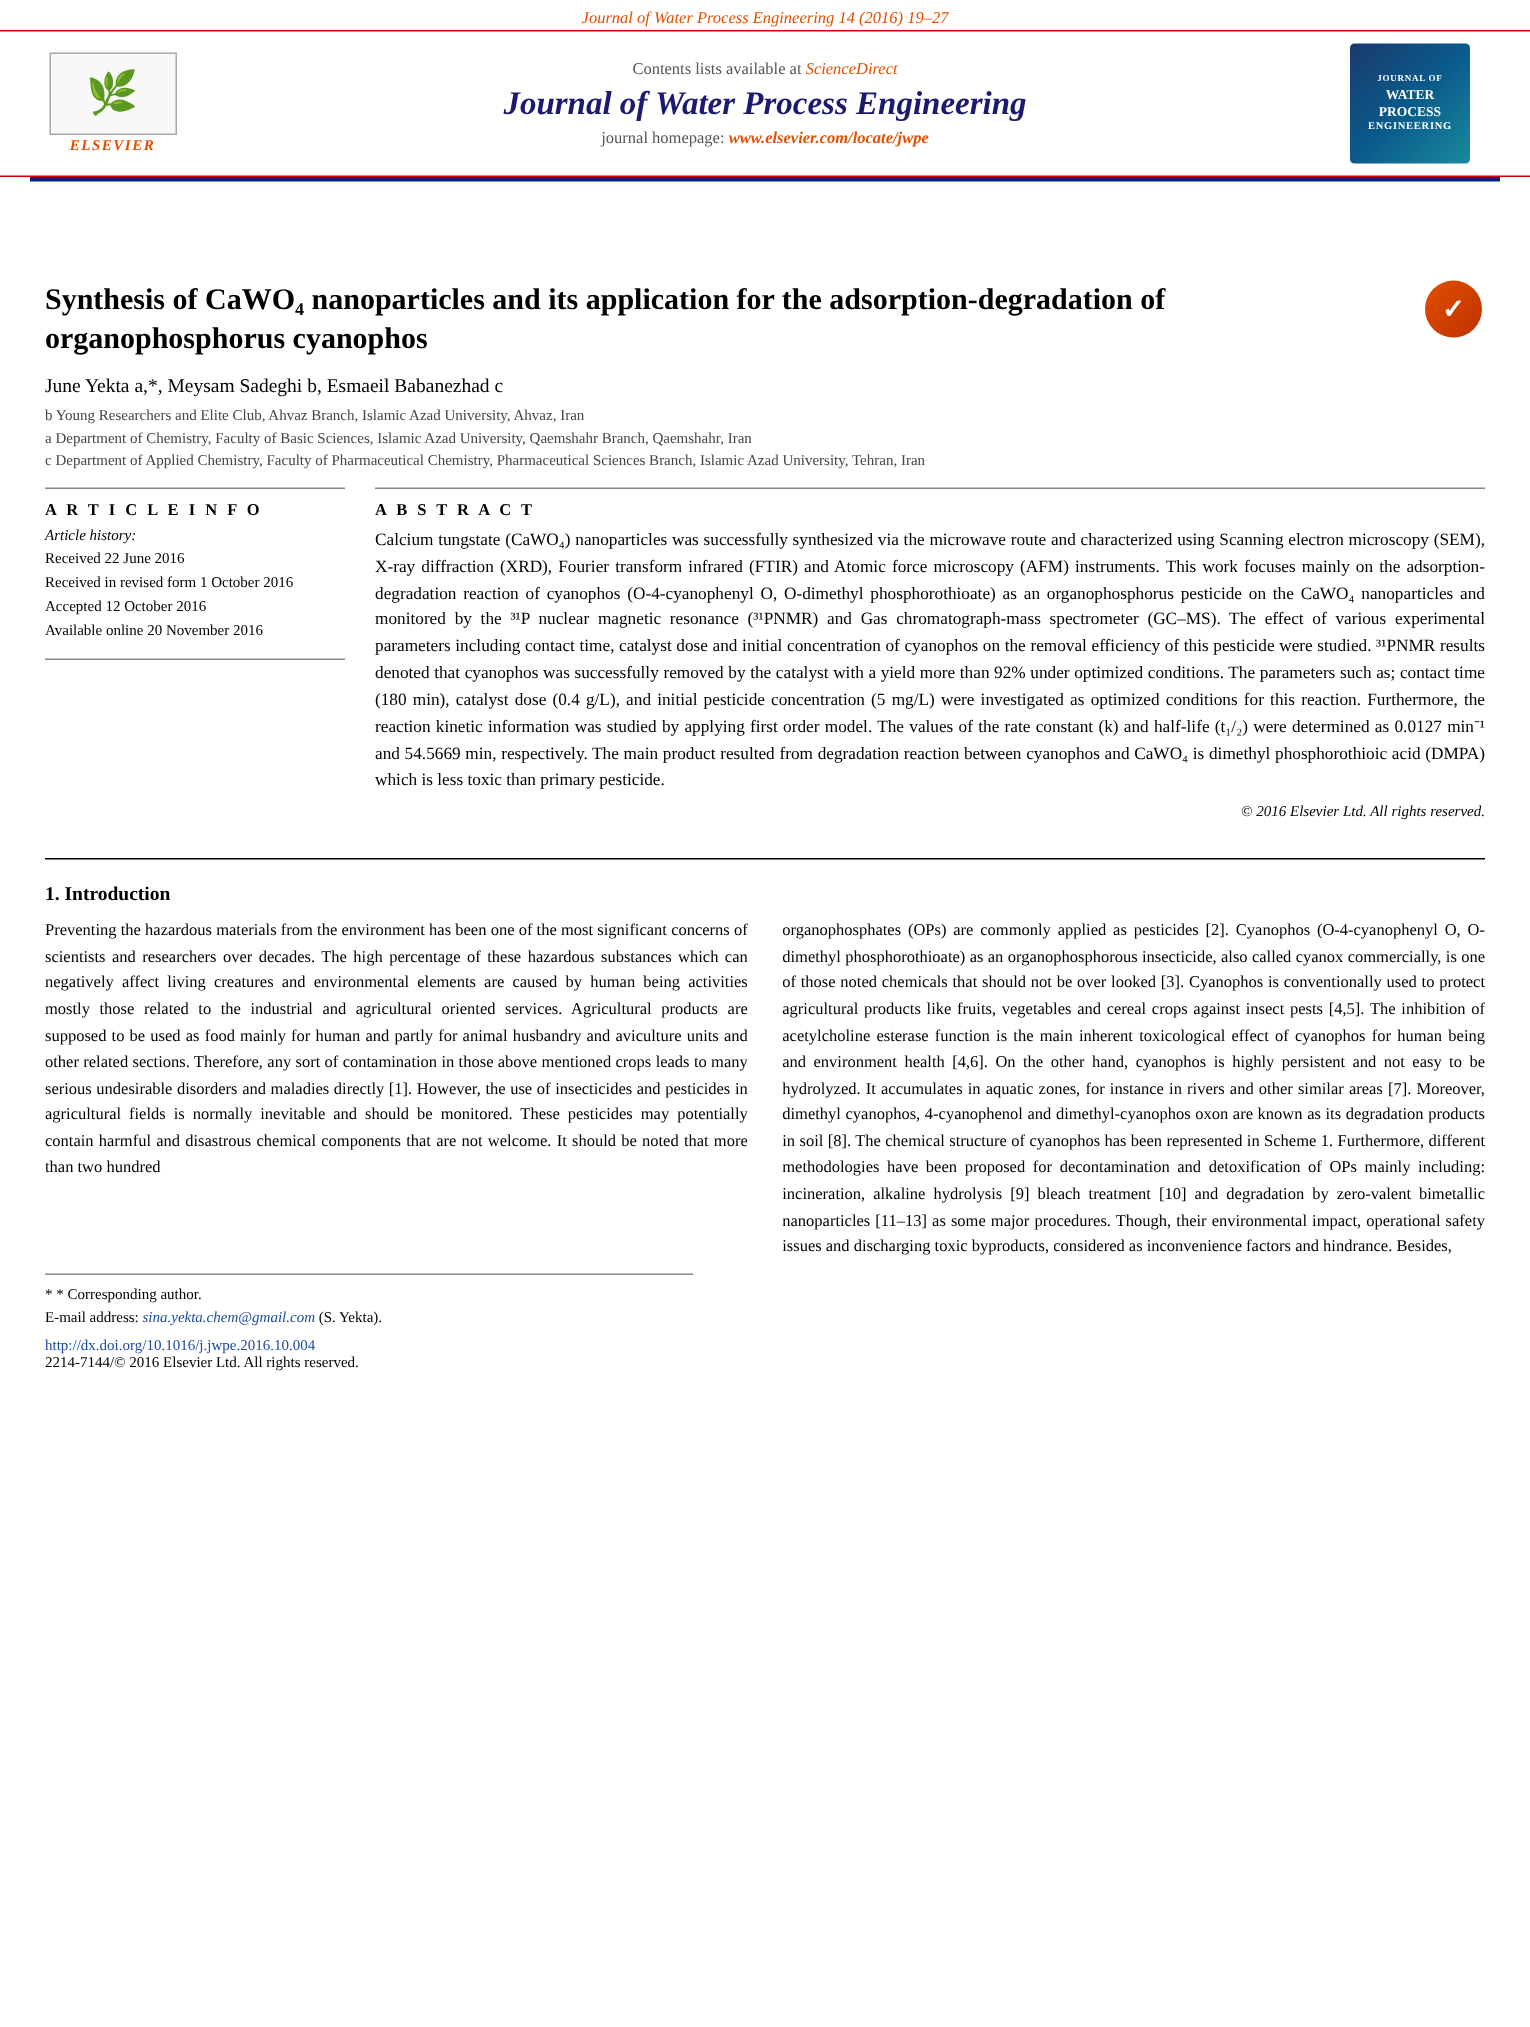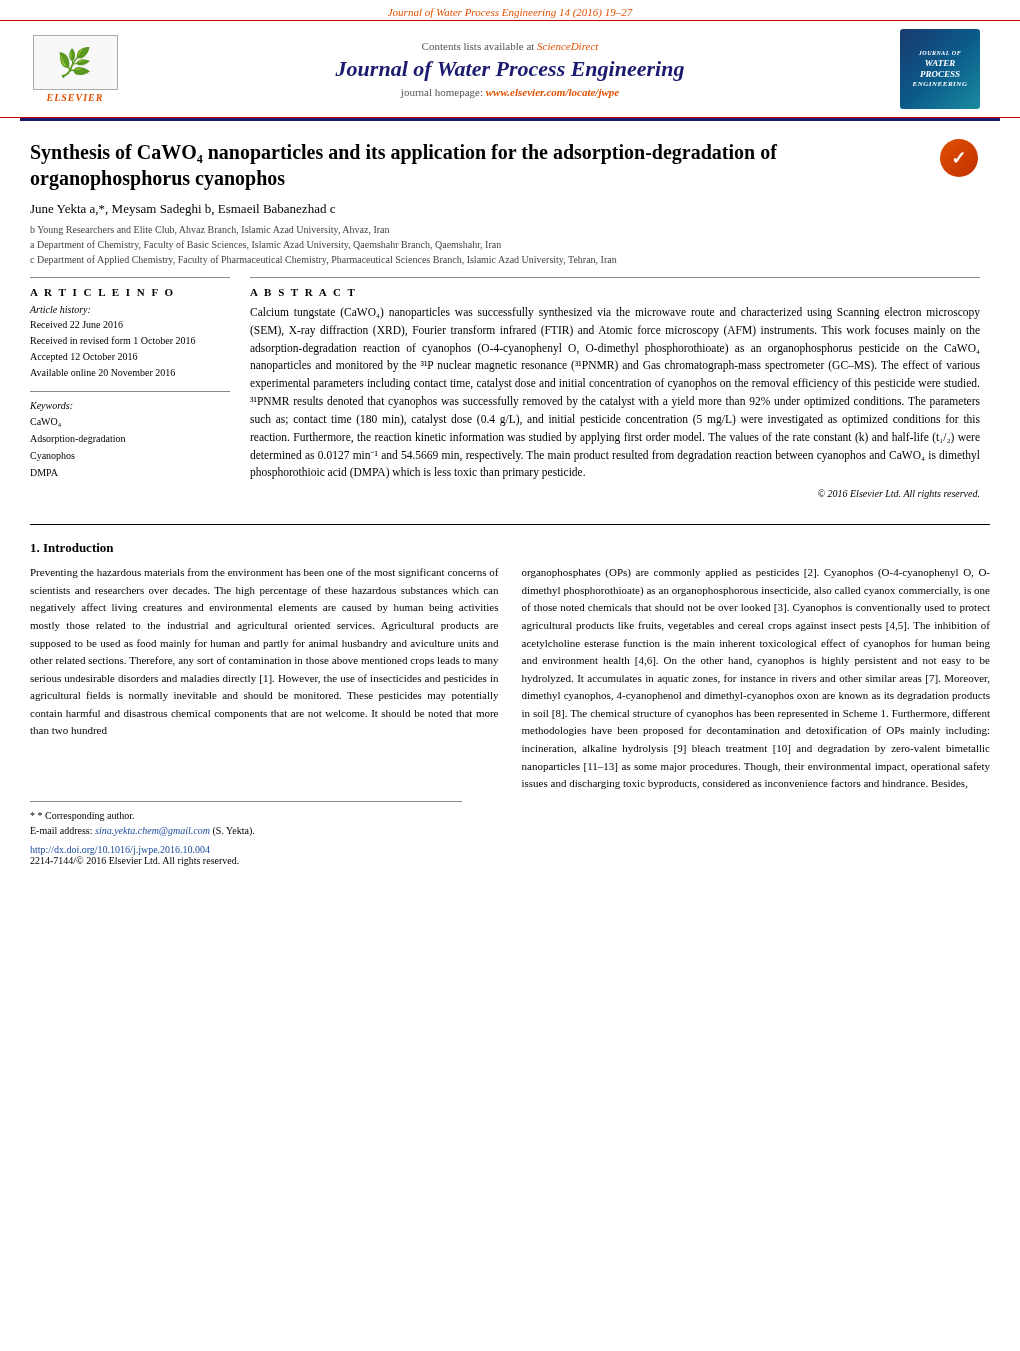--- a/index.html
+++ b/index.html
@@ -99,21 +99,20 @@
       color: #e05000;
       font-style: italic;
       font-weight: bold;
     }
 
     .header-right {
       width: 100px;
       display: flex;
       align-items: center;
       justify-content: center;
-      font-style: italic;
     }
     .journal-badge {
       width: 80px;
       height: 80px;
       background: linear-gradient(135deg, #1a3a6e 0%, #0a5a8a 50%, #1a8a9e 100%);
       display: flex;
       flex-direction: column;
       align-items: center;
       justify-content: center;
       color: white;
@@ -143,21 +142,22 @@
 
     
     .thick-divider {
       height: 3px;
       background: #1a1a6e;
       margin: 0 20px;
     }
 
     
     .article-main {
-      padding: 18px 40px 10px 30px;
+      padding: 18px 30px 10px 30px;
+      margin-top: 48px;
     }
 
     
     .article-title-section {
       display: flex;
       align-items: flex-start;
       justify-content: space-between;
       margin-bottom: 10px;
     }
     .article-title {
@@ -384,27 +384,20 @@
         <div class="section-label">A R T I C L E   I N F O</div>
         <div class="article-history">Article history:</div>
         <div class="history-item">Received 22 June 2016</div>
         <div class="history-item">Received in revised form 1 October 2016</div>
         <div class="history-item">Accepted 12 October 2016</div>
         <div class="history-item">Available online 20 November 2016</div>
       </div>
 
       <div class="divider-line"></div>
 
-      <div class="keywords-section">
-        <div class="article-history">Keywords:</div>
-        <div class="keyword-item">CaWO₄</div>
-        <div class="keyword-item">Adsorption-degradation</div>
-        <div class="keyword-item">Cyanophos</div>
-        <div class="keyword-item">DMPA</div>
-      </div>
     </div>
 
     <div class="right-col">
       <div class="abstract-section">
         <div class="section-label">A B S T R A C T</div>
         <div class="abstract-text">Calcium tungstate (CaWO₄) nanoparticles was successfully synthesized via the microwave route and characterized using Scanning electron microscopy (SEM), X-ray diffraction (XRD), Fourier transform infrared (FTIR) and Atomic force microscopy (AFM) instruments. This work focuses mainly on the adsorption-degradation reaction of cyanophos (O-4-cyanophenyl O, O-dimethyl phosphorothioate) as an organophosphorus pesticide on the CaWO₄ nanoparticles and monitored by the ³¹P nuclear magnetic resonance (³¹PNMR) and Gas chromatograph-mass spectrometer (GC–MS). The effect of various experimental parameters including contact time, catalyst dose and initial concentration of cyanophos on the removal efficiency of this pesticide were studied. ³¹PNMR results denoted that cyanophos was successfully removed by the catalyst with a yield more than 92% under optimized conditions. The parameters such as; contact time (180 min), catalyst dose (0.4 g/L), and initial pesticide concentration (5 mg/L) were investigated as optimized conditions for this reaction. Furthermore, the reaction kinetic information was studied by applying first order model. The values of the rate constant (k) and half-life (t₁/₂) were determined as 0.0127 min⁻¹ and 54.5669 min, respectively. The main product resulted from degradation reaction between cyanophos and CaWO₄ is dimethyl phosphorothioic acid (DMPA) which is less toxic than primary pesticide.</div>
         <div class="copyright-line">© 2016 Elsevier Ltd. All rights reserved.</div>
       </div>
     </div>
   </div>

